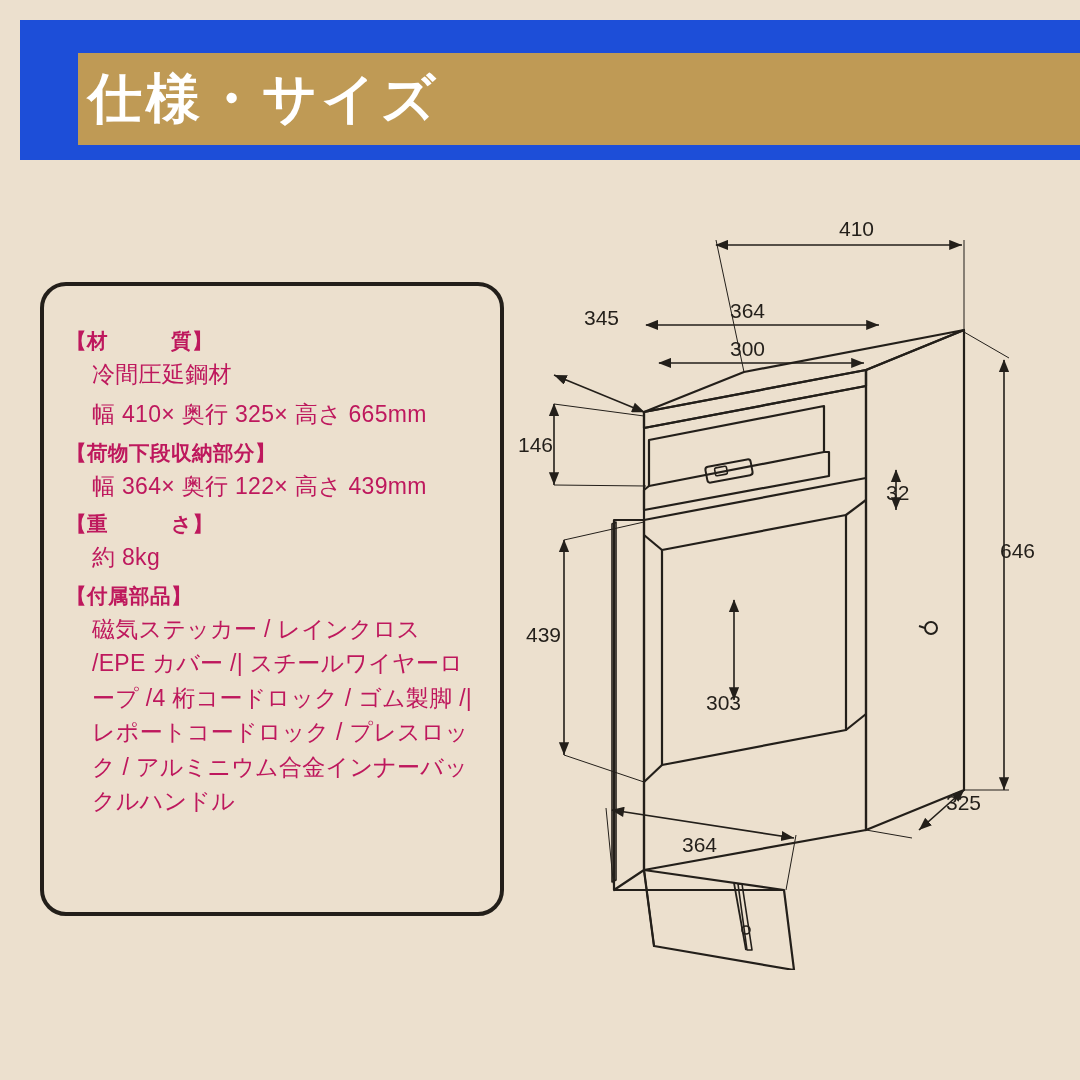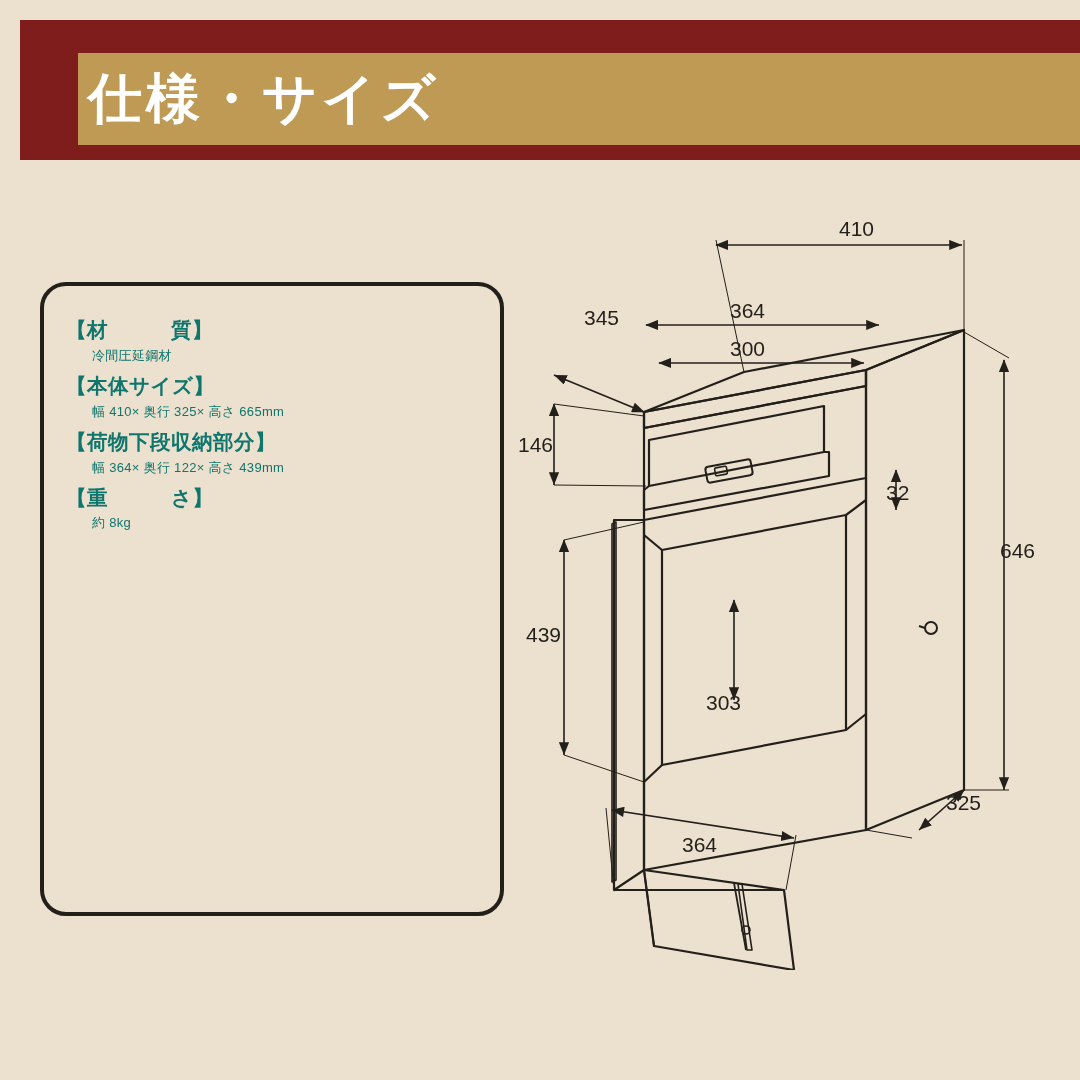--- a/index.html
+++ b/index.html
@@ -15,21 +15,21 @@
     position: relative;
   }
 
   
   #header-band {
     position: absolute;
     left: 20px;
     top: 20px;
     width: 1060px;
     height: 140px;
-    background: #7f1d1d;
+    background: #1d4ed8;
   }
   #header-bar {
     position: absolute;
     left: 58px;
     top: 33px;
     width: 1022px;
     height: 92px;
     background: #bf9a55;
     display: flex;
     align-items: center;
@@ -49,35 +49,35 @@
     left: 40px;
     top: 282px;
     width: 464px;
     height: 634px;
     border: 4px solid #231f1a;
     border-radius: 26px;
     box-sizing: border-box;
     background: transparent;
   }
   #spec-list {
-    padding: 29px 22px 0 22px;
-    color: #0f766e;
+    padding: 40px 22px 0 22px;
+    color: #be185d;
   }
   .spec-group {
     margin-bottom: 5px;
   }
   .spec-label {
     font-size: 20.5px;
     font-weight: bold;
     line-height: 1.5;
     letter-spacing: 0.5px;
     white-space: nowrap;
   }
   .spec-value {
-    font-size: 13px;
+    font-size: 23px;
     line-height: 1.55;
     letter-spacing: 0.3px;
     padding-left: 26px;
     white-space: nowrap;
   }
   .spec-value.wrap {
     white-space: normal;
     padding-left: 26px;
     padding-right: 4px;
     line-height: 1.5;
@@ -111,37 +111,40 @@
 
 <div id="spec-box">
   <div id="spec-list">
 
     <div class="spec-group">
       <div class="spec-label">【材　　　質】</div>
       <div class="spec-value">冷間圧延鋼材</div>
     </div>
 
     <div class="spec-group">
-      <div class="spec-label">【本体サイズ】</div>
       <div class="spec-value">幅 410× 奥行 325× 高さ 665mm</div>
     </div>
 
     <div class="spec-group">
     </div>
 
     <div class="spec-group">
       <div class="spec-label">【荷物下段収納部分】</div>
       <div class="spec-value">幅 364× 奥行 122× 高さ 439mm</div>
     </div>
 
     <div class="spec-group">
       <div class="spec-label">【重　　　さ】</div>
       <div class="spec-value">約 8kg</div>
     </div>
 
+    <div class="spec-group">
+      <div class="spec-label">【付属部品】</div>
+      <div class="spec-value wrap">磁気ステッカー / レインクロス /EPE カバー /| スチールワイヤーロープ /4 桁コードロック / ゴム製脚 /| レポートコードロック / プレスロック / アルミニウム合金インナーバックルハンドル</div>
+    </div>
 
   </div>
 </div>
 
 <div id="drawing">
   <svg width="560" height="780" viewBox="0 0 560 780" xmlns="http://www.w3.org/2000/svg">
     <defs>
       <marker id="arrow-end" markerWidth="9" markerHeight="9" refX="8" refY="3.2" orient="auto">
         <path d="M0,0 L8,3.2 L0,6.4 z" fill="#231f1a"></path>
       </marker>

